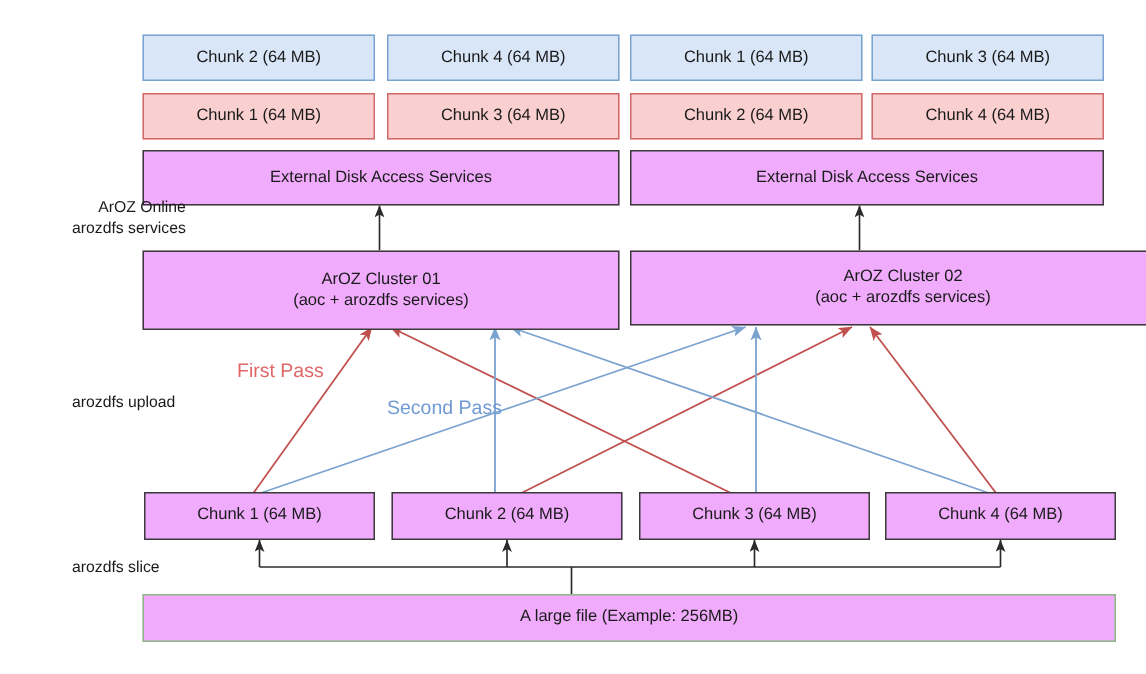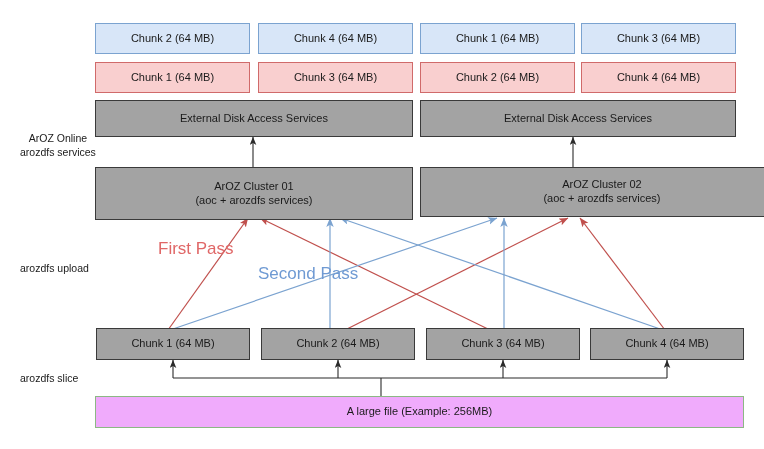--- a/index.html
+++ b/index.html
@@ -47,34 +47,35 @@
   }
   .box.pink {
     background: #f9cfcf;
     border: 1px solid #d06a6a;
   }
   .box.green {
     background: #f0abfc;
     border: 1px solid #8cb884;
   }
   .box.plain {
-    background: #a3a3a3;
+    background: #f0abfc;
     border: 1px solid #3a3a3a;
   }
   .side-label {
     position: absolute;
     font-size: 10.5px;
     color: #1a1a1a;
     line-height: 1.35;
-    text-align: center;
+    text-align: right;
     white-space: nowrap;
+    margin-left: 28px;
   }
   .pass-label {
     position: absolute;
-    font-size: 17px;
+    font-size: 13px;
     white-space: nowrap;
   }
   .pass-label.first { color: #e06767; }
   .pass-label.second { color: #6f9ad3; }
   .box-line2 { font-size: 11px; text-align: center; }
 </style>
 </head>
 <body>
 
 <div id="diagram-root">

